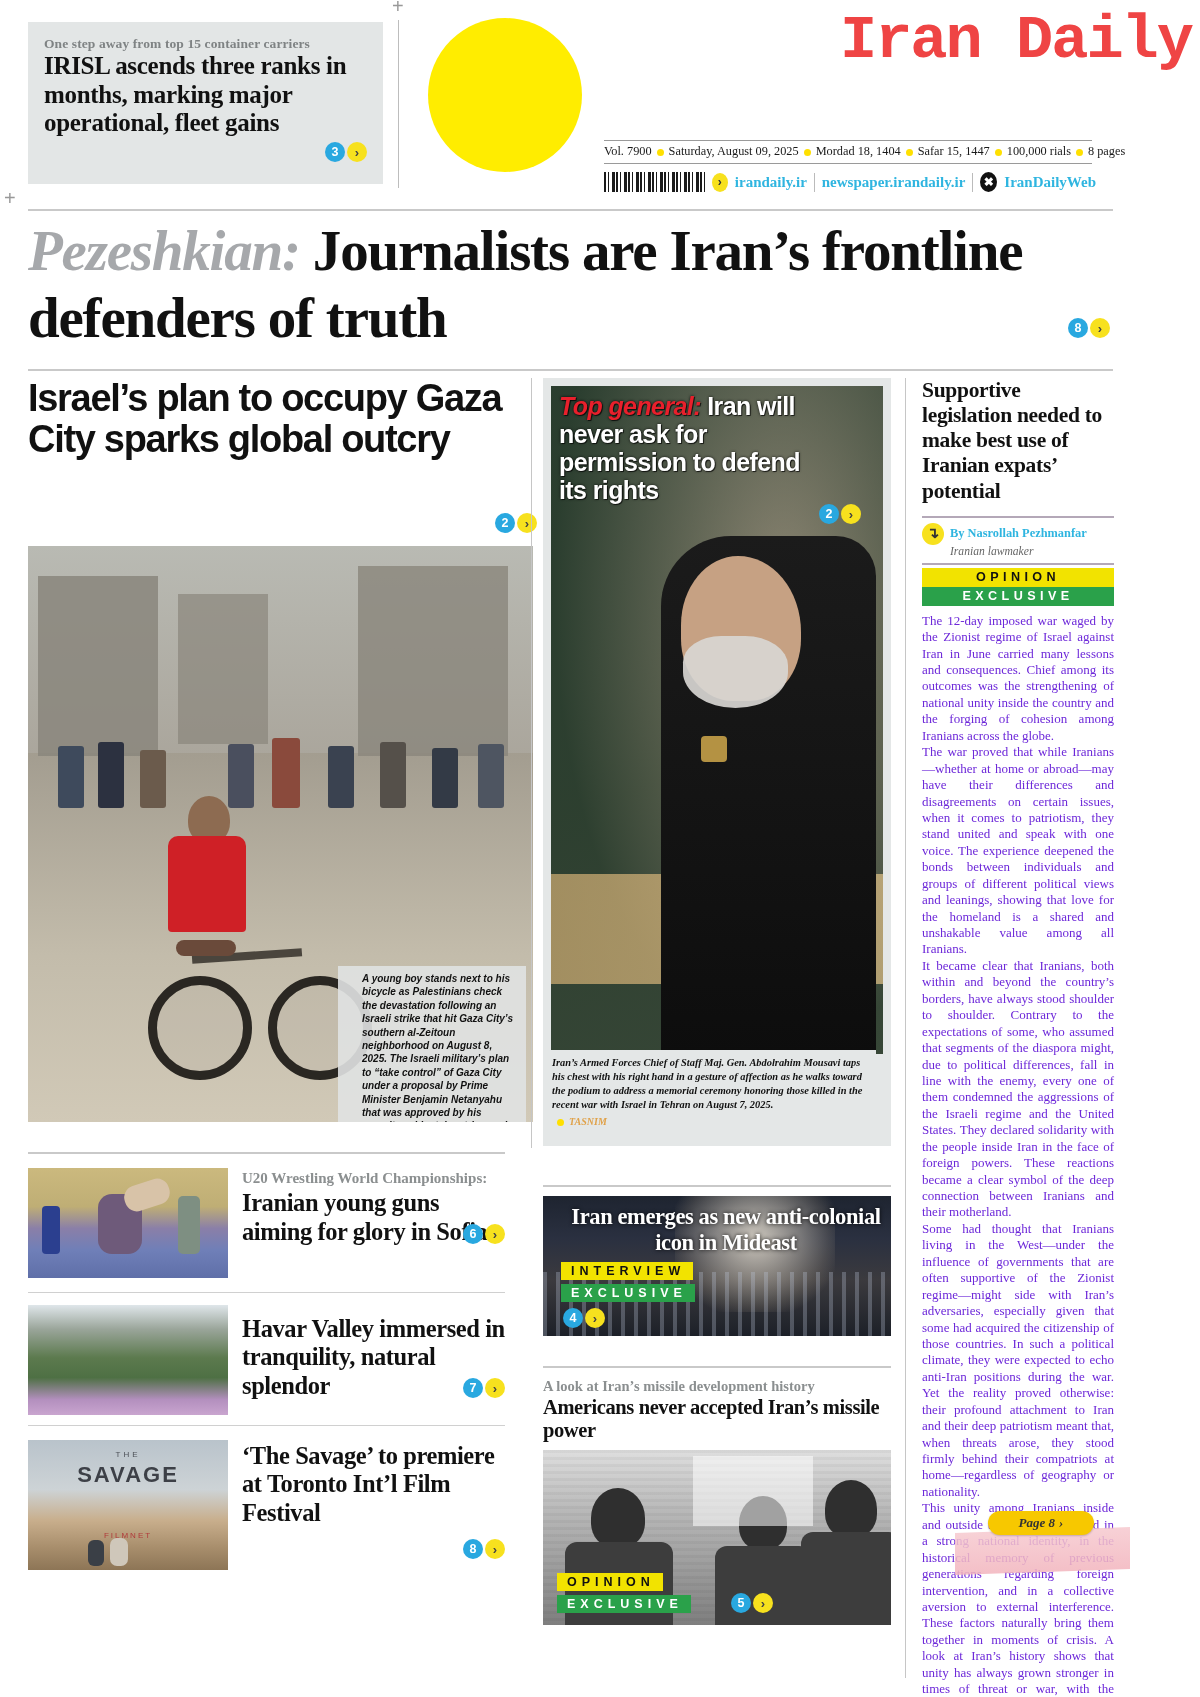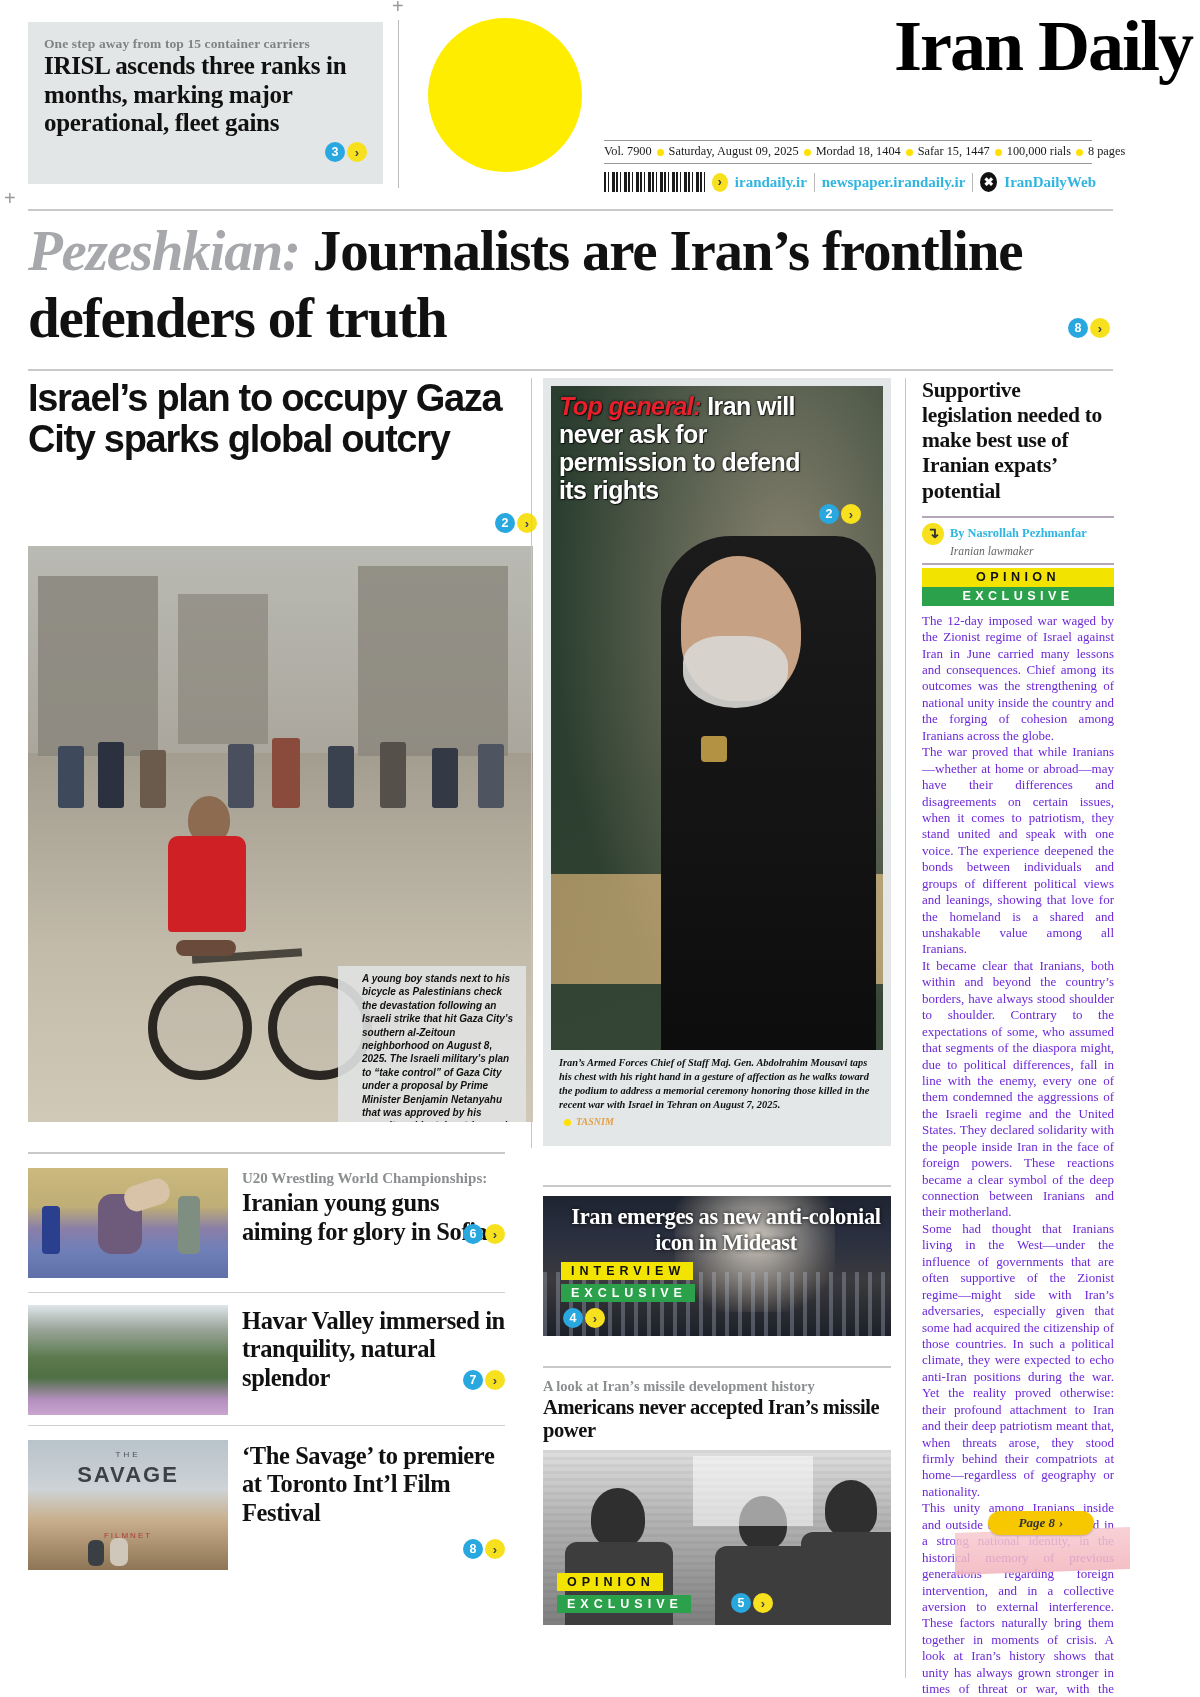--- a/index.html
+++ b/index.html
@@ -129,21 +129,21 @@
     background:#d8d6d2; border-radius:40% 45% 55% 55%; opacity:.92; }
   .mid-overlay {
     position:absolute; left:16px; top:14px; width:260px;
     font-family:"Liberation Sans",sans-serif; font-weight:bold;
     font-size:25px; line-height:1.12; color:#fff; letter-spacing:-.6px;
     text-shadow: 0 0 3px rgba(0,0,0,.85), 1px 1px 0 rgba(0,0,0,.6);
   }
   .mid-overlay .redit { color:#e8202c; font-style:italic; }
   .mid-overlay-badge { position:absolute; left:276px; top:126px; }
   .caption-mid {
-    position:absolute; left:8px; top:672px; width:332px;
+    position:absolute; left:1px; top:672px; width:332px;
     background:#e4e7e7; padding:6px 8px 6px 8px;
     font-family:"Liberation Serif",serif; font-style:italic; font-weight:bold;
     font-size:10.4px; line-height:1.34; color:#111;
   }
   .credit-tas { font-style:italic; font-weight:bold; color:#e0a24a; font-size:10px; margin-top:3px; }
 
   .vline-mid2 { position:absolute; left:905px; top:378px; width:1px; height:1300px; background:#c6c6c6; }
 
   
   .col-right { position:absolute; left:922px; top:378px; width:192px; }
@@ -263,21 +263,21 @@
       <span class="pagebadge promo-badge">
         <span class="pb-num">3</span>
         <span class="pb-arrow">›</span>
       </span>
     </div>
 
     <div class="vline-top"></div>
     <div class="sun"></div>
 
     <div class="masthead-wrap">
-      <div style="font-family:Liberation Serif, serif;font-weight:bold;font-size:72px;line-height:1.0;letter-spacing:-2px;color:#000000;">Iran Daily</div>
+      <div style="font-family:Liberation Mono, monospace;font-weight:bold;font-size:62px;line-height:1.0;letter-spacing:-2px;color:#ef4444;">Iran Daily</div>
     </div>
 
     <div class="mast-rule"></div>
     <div class="mast-meta">
       <span>Vol. 7900</span><span class="dot"></span><span>Saturday, August 09, 2025</span><span class="dot"></span><span>Mordad 18, 1404</span><span class="dot"></span><span>Safar 15, 1447</span><span class="dot"></span><span>100,000 rials</span><span class="dot"></span><span>8 pages</span>
     </div>
     <div class="mast-rule2"></div>
 
     <div class="linkbar">
       <div class="barcode"></div>
@@ -414,21 +414,21 @@
       </span>
     </div>
   </div>
   <div class="ss-rule" style="top:1292px;"></div>
 
   <div class="smallstory" style="top:1305px;">
     <div class="ss-thumb">
       <div class="thumb-valley"></div>
     </div>
     <div class="ss-text">
-      <div class="ss-head" style="margin-top:0;">Havar Valley immersed in tranquility, natural splendor</div>
+      <div class="ss-head" style="margin-top:8px;">Havar Valley immersed in tranquility, natural splendor</div>
       <span class="pagebadge ss-badge">
         <span class="pb-num">7</span>
         <span class="pb-arrow">›</span>
       </span>
     </div>
   </div>
   <div class="ss-rule" style="top:1425px;"></div>
 
   <div class="smallstory" style="top:1440px;">
     <div class="ss-thumb" style="height:130px;">

